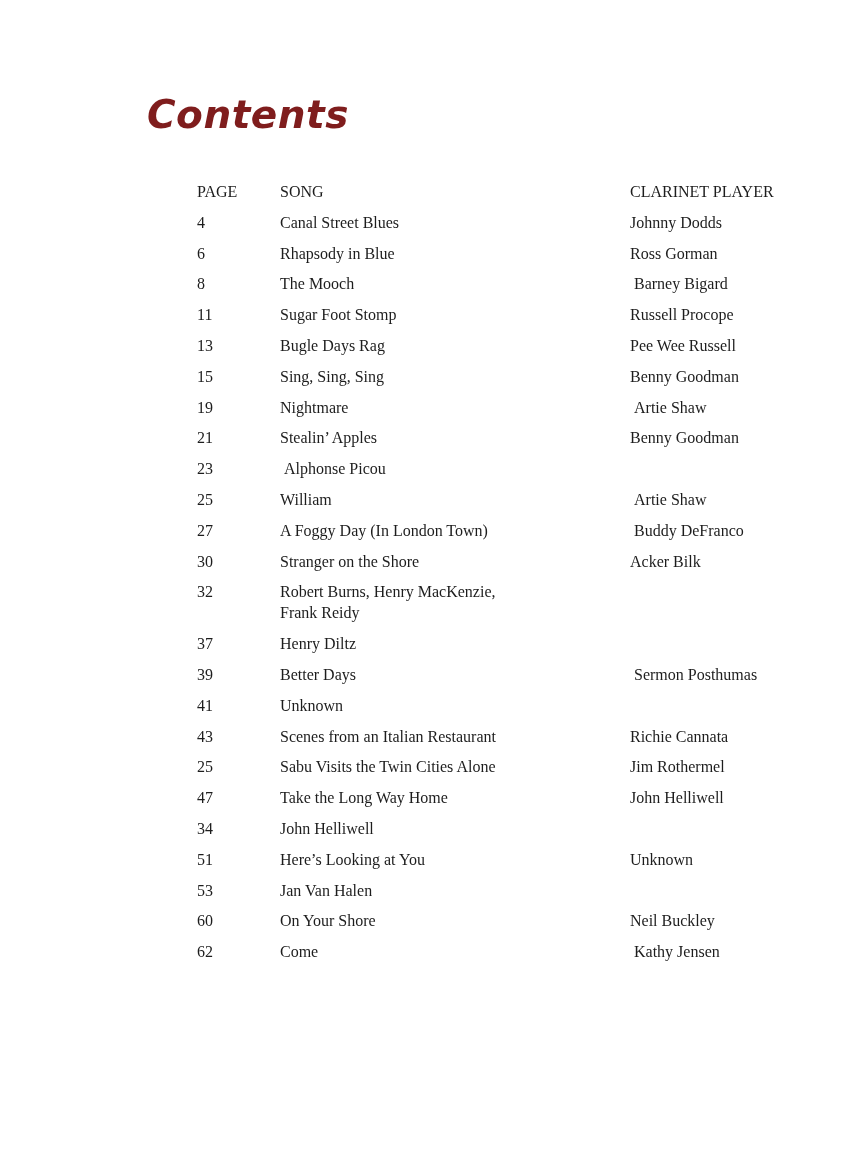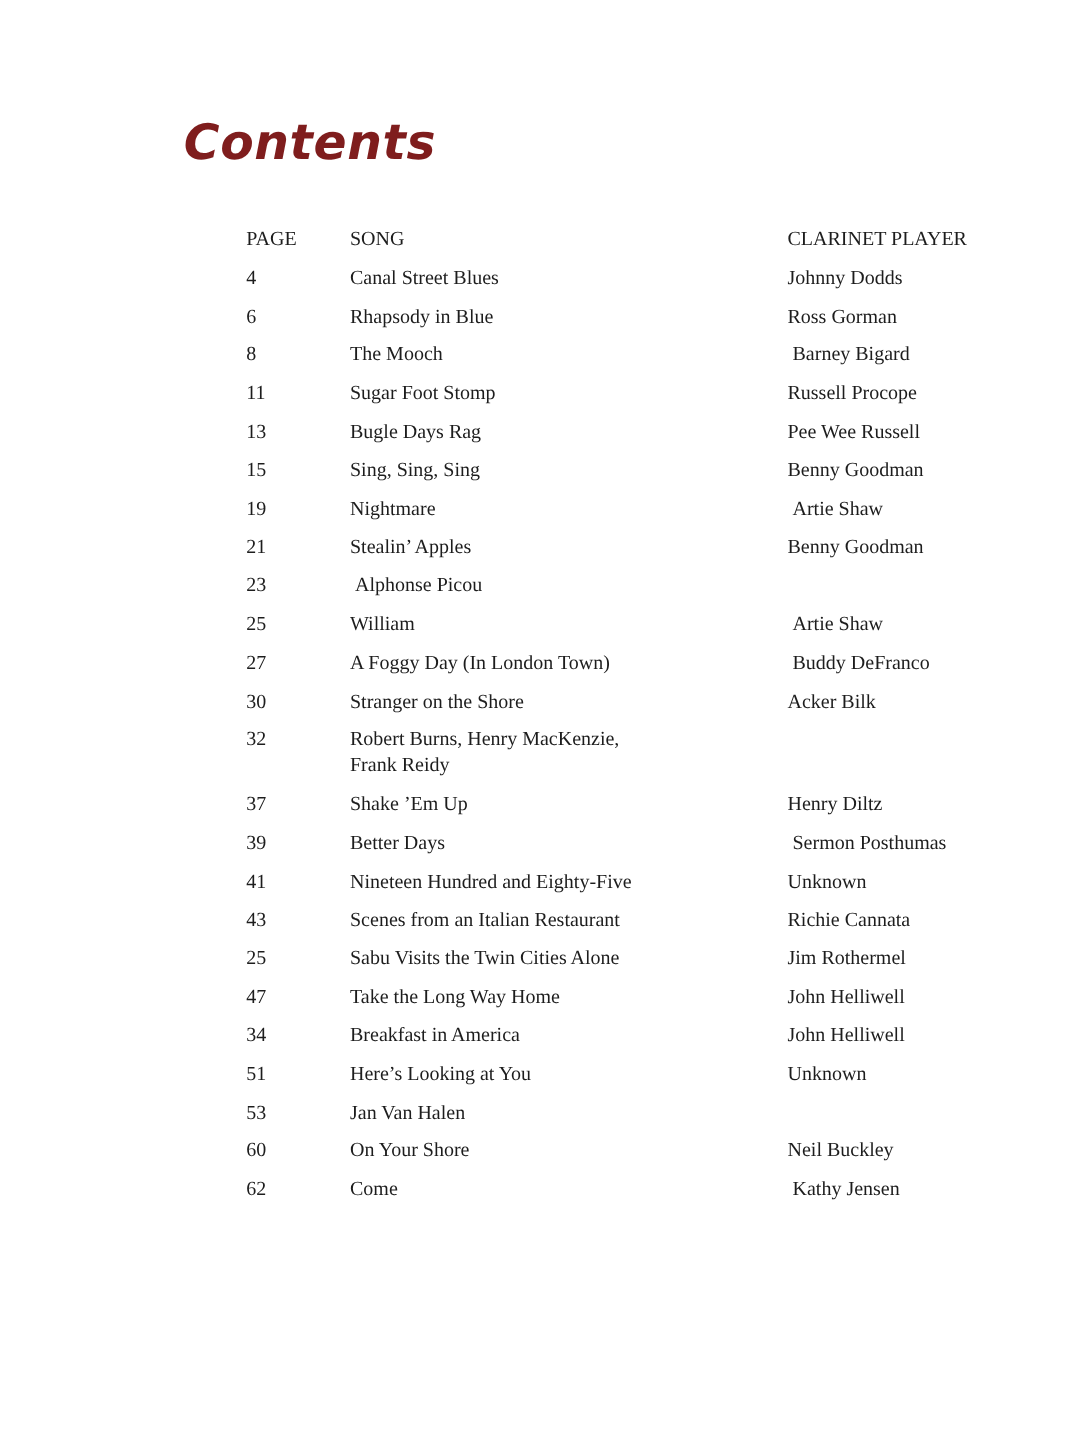--- a/index.html
+++ b/index.html
@@ -132,33 +132,31 @@
   </div>
 
   <div class="row">
     <span class="col-page">32</span>
     <span class="col-player">Robert Burns, Henry MacKenzie,
 Frank Reidy</span>
   </div>
 
   <div class="row">
     <span class="col-page">37</span>
-    <span class="col-song">Shake ’Em Up</span>
     <span class="col-player">Henry Diltz</span>
   </div>
 
   <div class="row">
     <span class="col-page">39</span>
     <span class="col-song">Better Days</span>
     <span class="col-player"> Sermon Posthumas</span>
   </div>
 
   <div class="row">
     <span class="col-page">41</span>
-    <span class="col-song">Nineteen Hundred and Eighty-Five</span>
     <span class="col-player">Unknown</span>
   </div>
 
   <div class="row">
     <span class="col-page">43</span>
     <span class="col-song">Scenes from an Italian Restaurant</span>
     <span class="col-player">Richie Cannata</span>
   </div>
 
   <div class="row">
@@ -168,21 +166,20 @@
   </div>
 
   <div class="row">
     <span class="col-page">47</span>
     <span class="col-song">Take the Long Way Home</span>
     <span class="col-player">John Helliwell</span>
   </div>
 
   <div class="row">
     <span class="col-page">34</span>
-    <span class="col-song">Breakfast in America</span>
     <span class="col-player">John Helliwell</span>
   </div>
 
   <div class="row">
     <span class="col-page">51</span>
     <span class="col-song">Here’s Looking at You</span>
     <span class="col-player">Unknown</span>
   </div>
 
   <div class="row">

